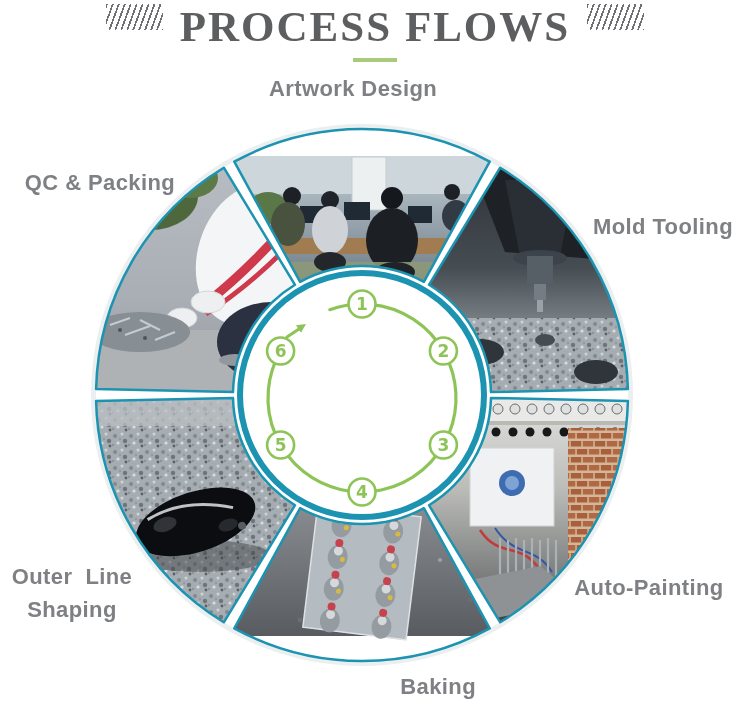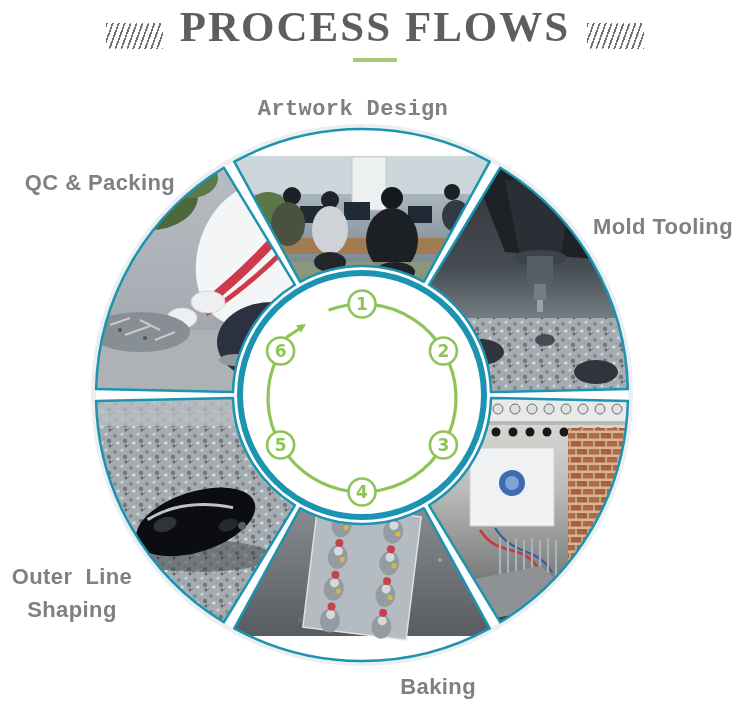--- a/index.html
+++ b/index.html
@@ -10,21 +10,21 @@
     --underline-green:#a9ca7b;
   }
   html,body{margin:0;padding:0;background:#ffffff;}
   .page{
     position:relative;width:750px;height:719px;background:#ffffff;overflow:hidden;
     font-family:"Liberation Sans","DejaVu Sans",sans-serif;
   }
   
   .title-row{
     position:absolute;top:4px;left:0;right:0;
-    display:flex;align-items:flex-end;justify-content:center;gap:17px;
+    display:flex;align-items:flex-start;justify-content:center;gap:17px;
   }
   .hatch{
     width:57px;height:26px;
     background:repeating-linear-gradient(110deg,#6e7073 0 1.7px,transparent 1.7px 5.6px);
   }
   .page-title{
     margin:0;line-height:1.05;
     font-family:"Liberation Serif","DejaVu Serif",serif;
     font-size:43px;font-weight:700;letter-spacing:2px;color:var(--title-gray);
     white-space:nowrap;
@@ -45,21 +45,21 @@
     font-size:17px;font-weight:700;text-anchor:middle;
   }
   .arrow-head{fill:var(--accent-green);}
   
   .flow-label{
     position:absolute;color:var(--label-gray);
     font-size:22px;font-weight:700;text-align:center;letter-spacing:0.4px;
     line-height:27px;
   }
   .flow-label .pre{white-space:pre;display:block;}
-  .label-artwork{left:203px;top:96px;width:300px;font-family:Liberation Mono, monospace;}
+  .label-artwork{left:203px;top:75px;width:300px;}
   .label-qc{left:6px;top:169px;width:188px;}
   .label-mold{left:565px;top:213px;width:196px;}
   .label-auto{left:550px;top:574px;width:198px;}
   .label-baking{left:276px;top:673px;width:200px;text-align:right;}
   .label-outer{left:2px;top:560px;width:140px;line-height:33px;}
 </style>
 </head>
 <body>
 
 <div class="page">
@@ -359,20 +359,21 @@
       </g>
       <g>
         <circle class="step-circle" cx="280.6" cy="351" r="13.5"></circle>
         <text class="step-number" x="280.6" y="357">6</text>
       </g>
     </g>
   </svg>
 
   <div class="flow-label label-artwork">Artwork Design</div>
   <div class="flow-label label-mold">Mold Tooling</div>
+  <div class="flow-label label-auto">Auto-Painting</div>
   <div class="flow-label label-baking">Baking</div>
   <div class="flow-label label-qc">QC &amp; Packing</div>
   <div class="flow-label label-outer">
     <span class="pre">Outer  Line</span>
     <span class="pre">Shaping</span>
   </div>
 
 </div>
 
 </body></html>

